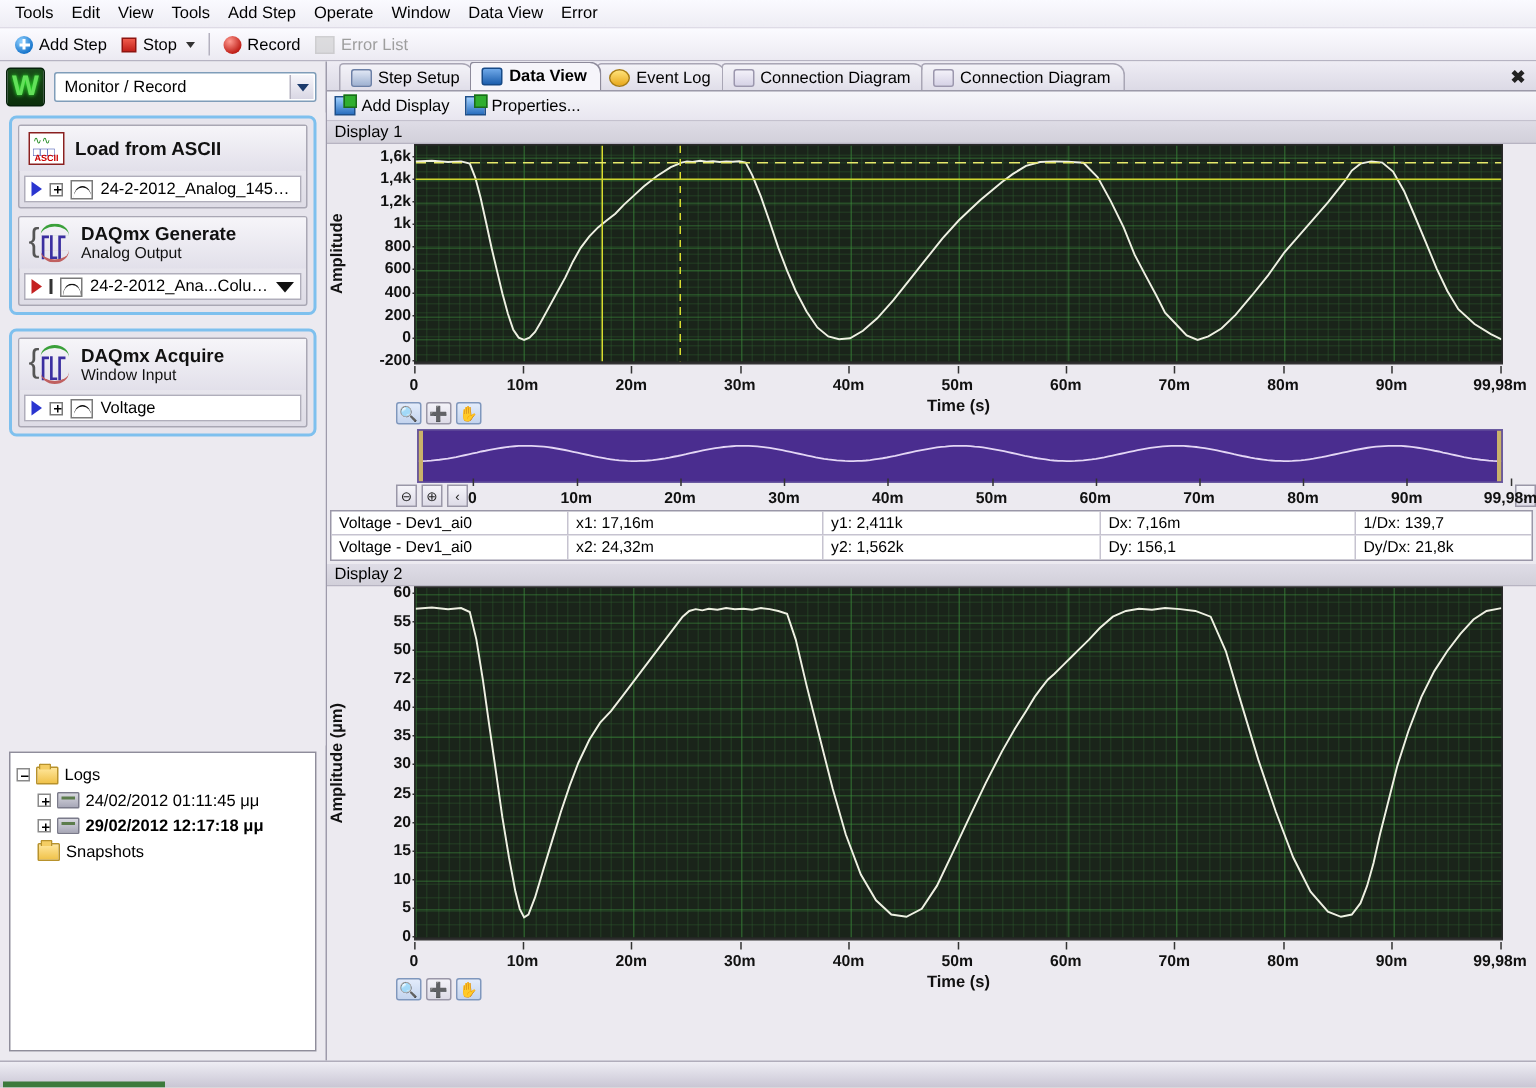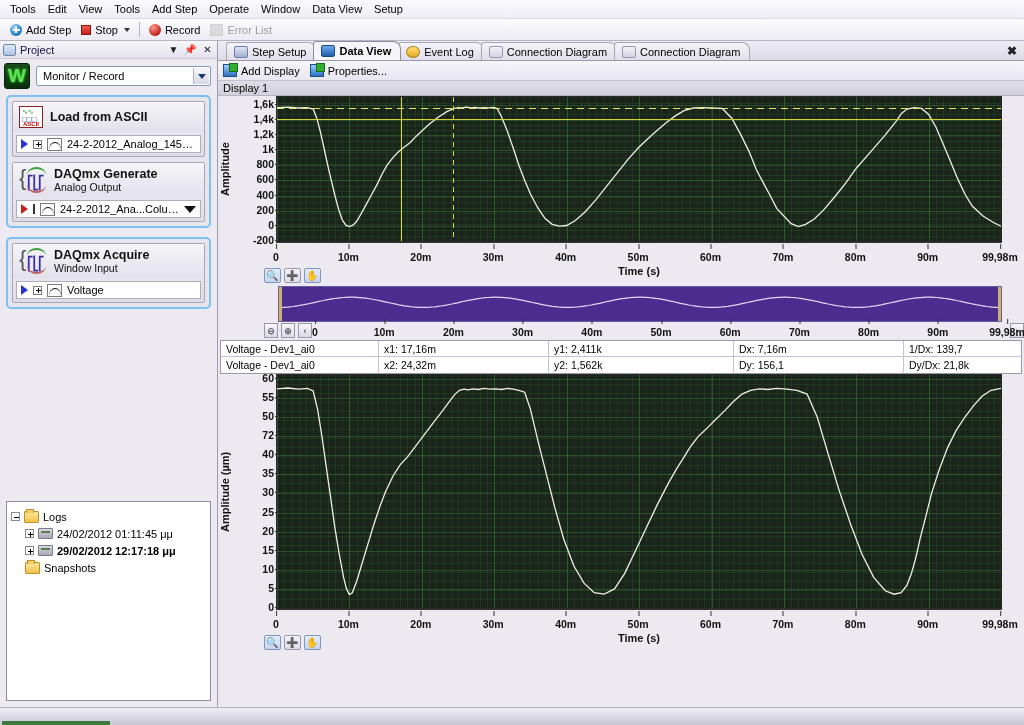--- a/index.html
+++ b/index.html
@@ -460,21 +460,21 @@
 
   <div class="menubar">
     <div class="menu-item">Tools</div>
     <div class="menu-item">Edit</div>
     <div class="menu-item">View</div>
     <div class="menu-item">Tools</div>
     <div class="menu-item">Add Step</div>
     <div class="menu-item">Operate</div>
     <div class="menu-item">Window</div>
     <div class="menu-item">Data View</div>
-    <div class="menu-item">Setup</div>
+    <div class="menu-item">Error</div>
   </div>
 
   <div class="toolbar">
     <div class="tb-btn">
       <span class="ic-add"></span>
       <span>Add Step</span>
     </div>
     <div class="tb-btn">
       <span class="ic-stop"></span>
       <span>Stop</span>
@@ -487,27 +487,20 @@
     </div>
     <div class="tb-btn disabled">
       <span class="ic-error"></span>
       <span>Error List</span>
     </div>
   </div>
 
   <div class="body-row">
 
     <div class="project-pane">
-      <div class="pane-header">
-        <span class="ic-proj"></span>
-        <span class="ph-title">Project</span>
-        <span class="ph-btn">▼</span>
-        <span class="ph-btn">📌</span>
-        <span class="ph-btn">✕</span>
-      </div>
 
       <div class="sel-row">
         <div class="logo-sq"></div>
         <div class="combo">
           <span>Monitor / Record</span>
           <span class="arrow">
               <i></i>
             </span>
         </div>
       </div>
@@ -878,20 +871,21 @@
         </div>
         <div class="ct-row">
           <div class="ct-cell ct-c0">Voltage - Dev1_ai0</div>
           <div class="ct-cell ct-c1">x2: 24,32m</div>
           <div class="ct-cell ct-c2">y2: 1,562k</div>
           <div class="ct-cell ct-c3">Dy: 156,1</div>
           <div class="ct-cell ct-c4">Dy/Dx: 21,8k</div>
         </div>
       </div>
 
+      <div class="display-label" style="margin-top:2px;">Display 2</div>
 
       <div class="graph-block">
         <div class="graph-row">
           <div class="ylabel">Amplitude (µm)</div>
           <div class="yticks" id="d2-yticks" style="height:235px;">
               <div class="ytick" style="top: 233px;">0</div>
               <div class="ytick" style="top: 213.9px;">5</div>
               <div class="ytick" style="top: 194.8px;">10</div>
               <div class="ytick" style="top: 175.7px;">15</div>
               <div class="ytick" style="top: 156.6px;">20</div>

